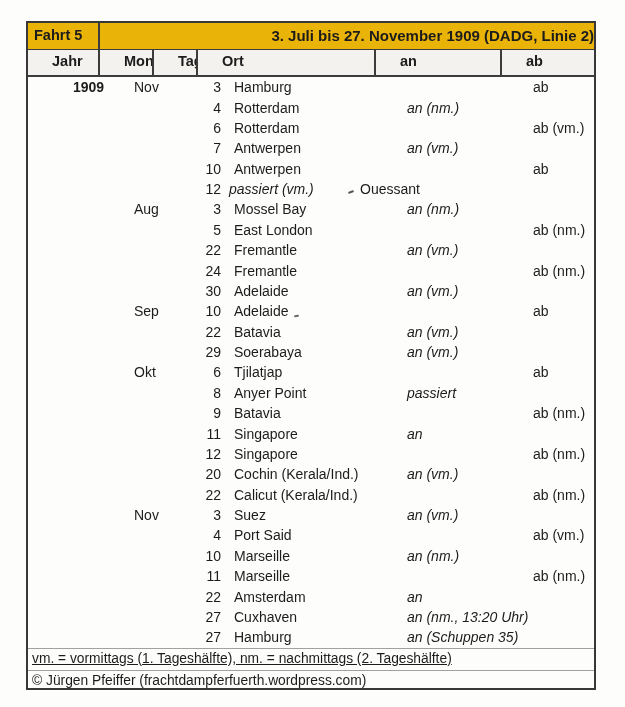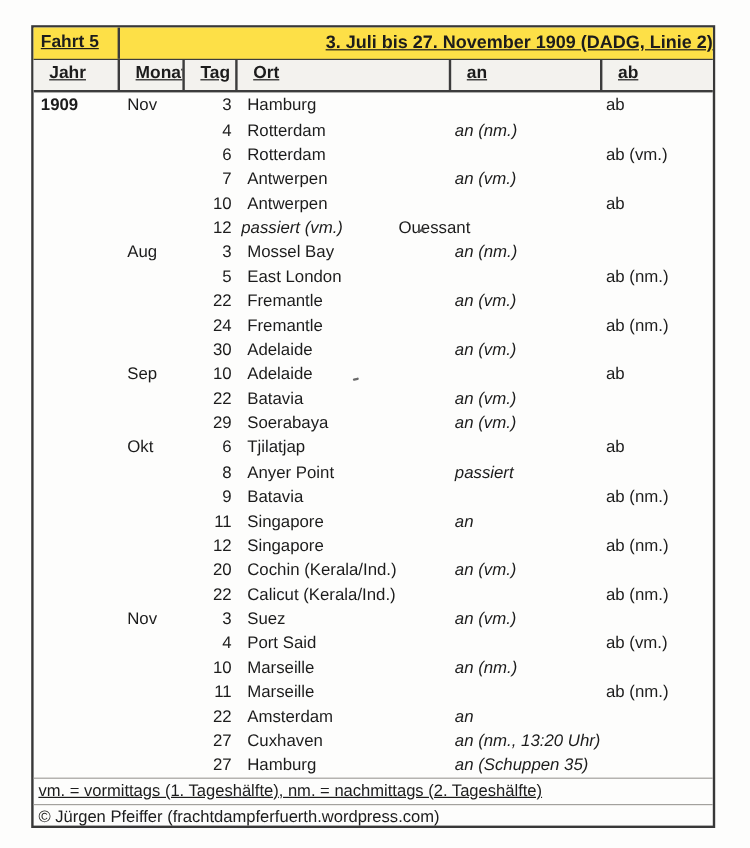--- a/index.html
+++ b/index.html
@@ -30,23 +30,22 @@
   .cell {
     box-sizing: border-box;
     overflow: hidden;
     white-space: nowrap;
   }
   
   .title-row {
     display: flex;
     height: 26px;
     border-bottom: 1px solid #3c3c3c;
-    background: #fde047;
+    background: #eab308;
     flex: 0 0 auto;
-    text-decoration: underline;
   }
   .fahrt-cell {
     width: 72px;
     border-right: 2px solid #3c3c3c;
     font-weight: 700;
     font-size: 14.5px;
     line-height: 25px;
     padding-left: 6px;
   }
   .voyage-title-cell {
@@ -61,40 +60,40 @@
   .header-row {
     display: flex;
     height: 25px;
     border-bottom: 2px solid #3c3c3c;
     background: #f3f2ee;
     flex: 0 0 auto;
     font-weight: 700;
     font-size: 14.5px;
     line-height: 23px;
   }
-  .header-row .cell { border-right: 2px solid #3c3c3c; padding-left: 13px; text-decoration: underline; }
+  .header-row .cell { border-right: 2px solid #3c3c3c; padding-left: 24px; }
   .header-row .cell:last-child { border-right: none; }
   .h-jahr  { width: 72px; }
   .h-monat { width: 54px; }
   .h-tag   { width: 44px; }
   .h-ort   { width: 178px; }
   .h-an    { width: 126px; }
   .h-ab    { flex: 1; }
   
   .table-body {
     flex: 1 1 auto;
     position: relative;
     font-size: 14px;
   }
   .data-row {
     display: flex;
     height: 20.39px;
     align-items: center;
   }
-  .col-jahr  { width: 72px;  padding-left: 6px; font-weight: 700; }
+  .col-jahr  { width: 72px;  padding-left: 17px; font-weight: 700; margin-left: 28px; }
   .col-monat { width: 54px;  padding-left: 6px; }
   .col-tag   { width: 44px;  text-align: right; padding-right: 5px; }
   .col-ort   { width: 178px; padding-left: 8px; }
   .col-an    { width: 126px; padding-left: 3px; font-style: italic; }
   .col-ab    { flex: 1;      padding-left: 3px; }
   
   .footer-note {
     flex: 0 0 auto;
     height: 21px;
     border-top: 1px solid #a3a19d;

